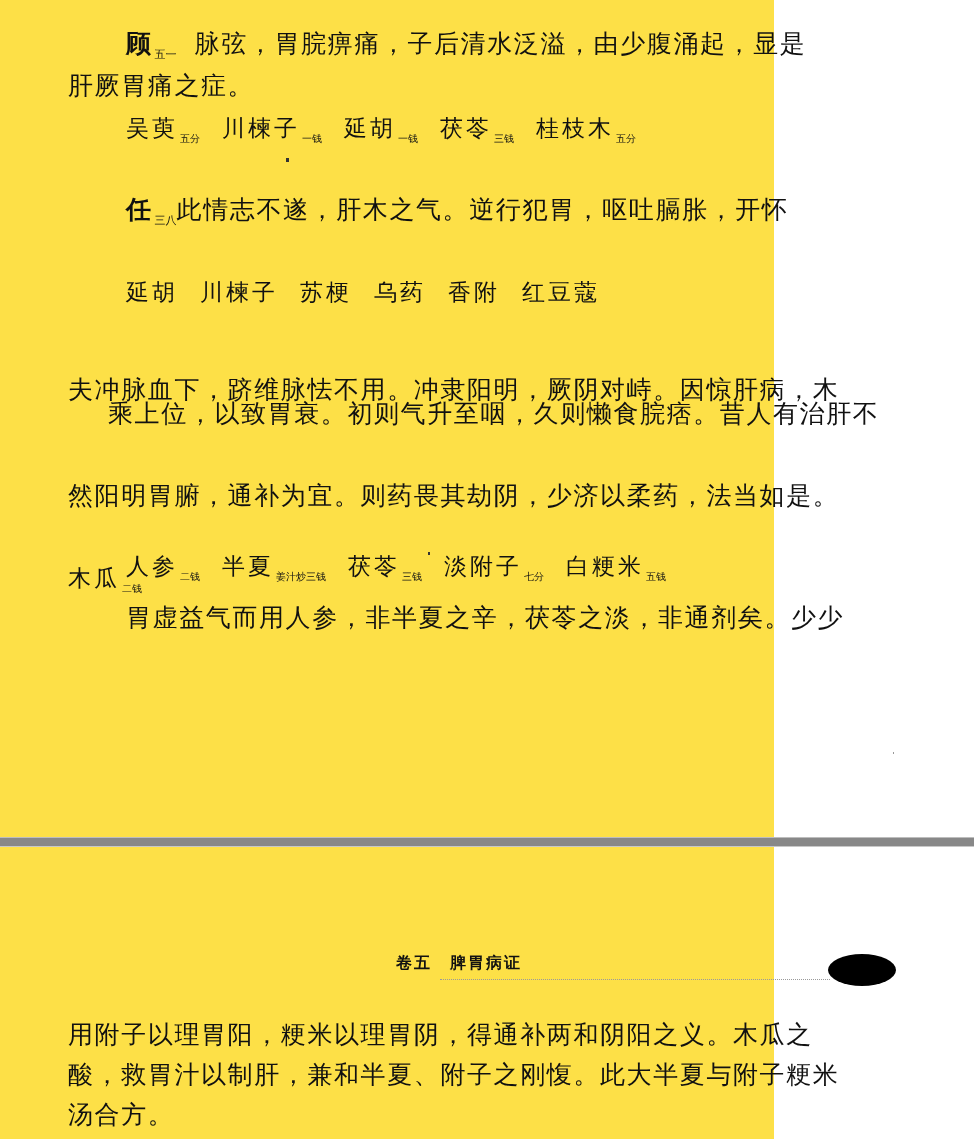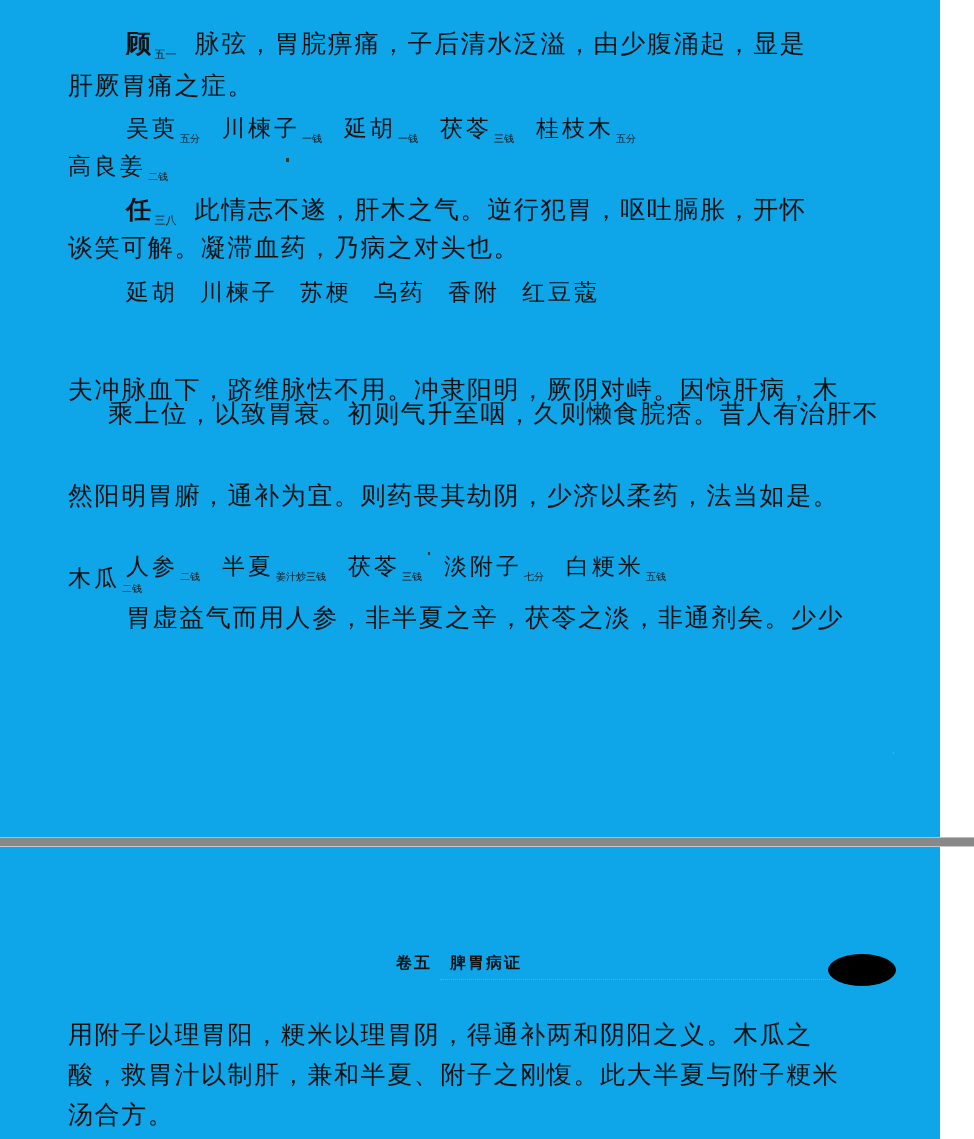--- a/index.html
+++ b/index.html
@@ -1,21 +1,21 @@
 <!DOCTYPE html>
 <html><head>
 <meta charset="utf-8">
 <style>
   html, body { margin: 0; padding: 0; background: #ffffff; }
   body {
     width: 974px; height: 1139px; overflow: hidden; position: relative;
     font-family: "DejaVu Serif", "Liberation Serif", serif;
     color: #111111;
   }
-  .page { position: absolute; left: 0; width: 940px; background: #0ea5e9; }
+  .page { position: absolute; left: 0; width: 774px; background: #fde047; }
   .page-top { top: 0; height: 837px; }
   .page-sep { position: absolute; left: 0; top: 837px; width: 974px; height: 10px;
               background: #888888; border-top: 1px solid #bdbdbd; border-bottom: 1px solid #c8c8c8; box-sizing: border-box; }
   .page-bottom { top: 847px; height: 292px; }
 
   .line { position: absolute; left: 68px; white-space: nowrap; font-size: 25px; letter-spacing: 1.6px; line-height: 40px; }
   .indent { left: 126px; }
   .name { font-weight: bold; }
   .sub { font-size: 11px; letter-spacing: 0; vertical-align: -6px; margin-left: 2px; }
   .herb { font-size: 23px; letter-spacing: 3px; margin-right: 22px; }
@@ -33,29 +33,25 @@
 <div class="page page-top">
 
   <div class="line indent" style="top:24px;">
     <span class="name">顾</span><span class="sub">五一</span><span style="margin-left:18px;">脉弦，胃脘痹痛，子后清水泛溢，由少腹涌起，显是</span>
   </div>
   <div class="line" style="top:66px;">肝厥胃痛之症。</div>
 
   <div class="line indent" style="top:108px;">
     <span class="herb"><span>吴萸</span><span class="sub">五分</span></span><span class="herb"><span>川楝子</span><span class="sub">一钱</span></span><span class="herb"><span>延胡</span><span class="sub">一钱</span></span><span class="herb"><span>茯苓</span><span class="sub">三钱</span></span><span class="herb"><span>桂枝木</span><span class="sub">五分</span></span>
   </div>
-  <div class="line" style="top:146px;">
-    <span class="herb"><span>高良姜</span><span class="sub">二钱</span></span>
-  </div>
   <div class="speck" style="top:158px;left:286px;"></div>
 
   <div class="line indent" style="top:190px;">
-    <span class="name">任</span><span class="sub">三八</span><span style="margin-left:18px;">此情志不遂，肝木之气。逆行犯胃，呕吐膈胀，开怀</span>
+    <span class="name">任</span><span class="sub">三八</span><span style="">此情志不遂，肝木之气。逆行犯胃，呕吐膈胀，开怀</span>
   </div>
-  <div class="line" style="top:228px;">谈笑可解。凝滞血药，乃病之对头也。</div>
 
   <div class="line indent" style="top:272px;">
     <span class="herb">延胡</span><span class="herb">川楝子</span><span class="herb">苏梗</span><span class="herb">乌药</span><span class="herb">香附</span><span class="herb">红豆蔻</span>
   </div>
 
   <div class="line" style="top:352px;margin-top:18px;">夫冲脉血下，跻维脉怯不用。冲隶阳明，厥阴对峙。因惊肝病，木</div>
   <div class="line" style="top:394px;margin-left:40px;">乘上位，以致胃衰。初则气升至咽，久则懒食脘痞。昔人有治肝不</div>
   <div class="line" style="top:476px;">然阳明胃腑，通补为宜。则药畏其劫阴，少济以柔药，法当如是。</div>
 
   <div class="line indent" style="top:546px;">

